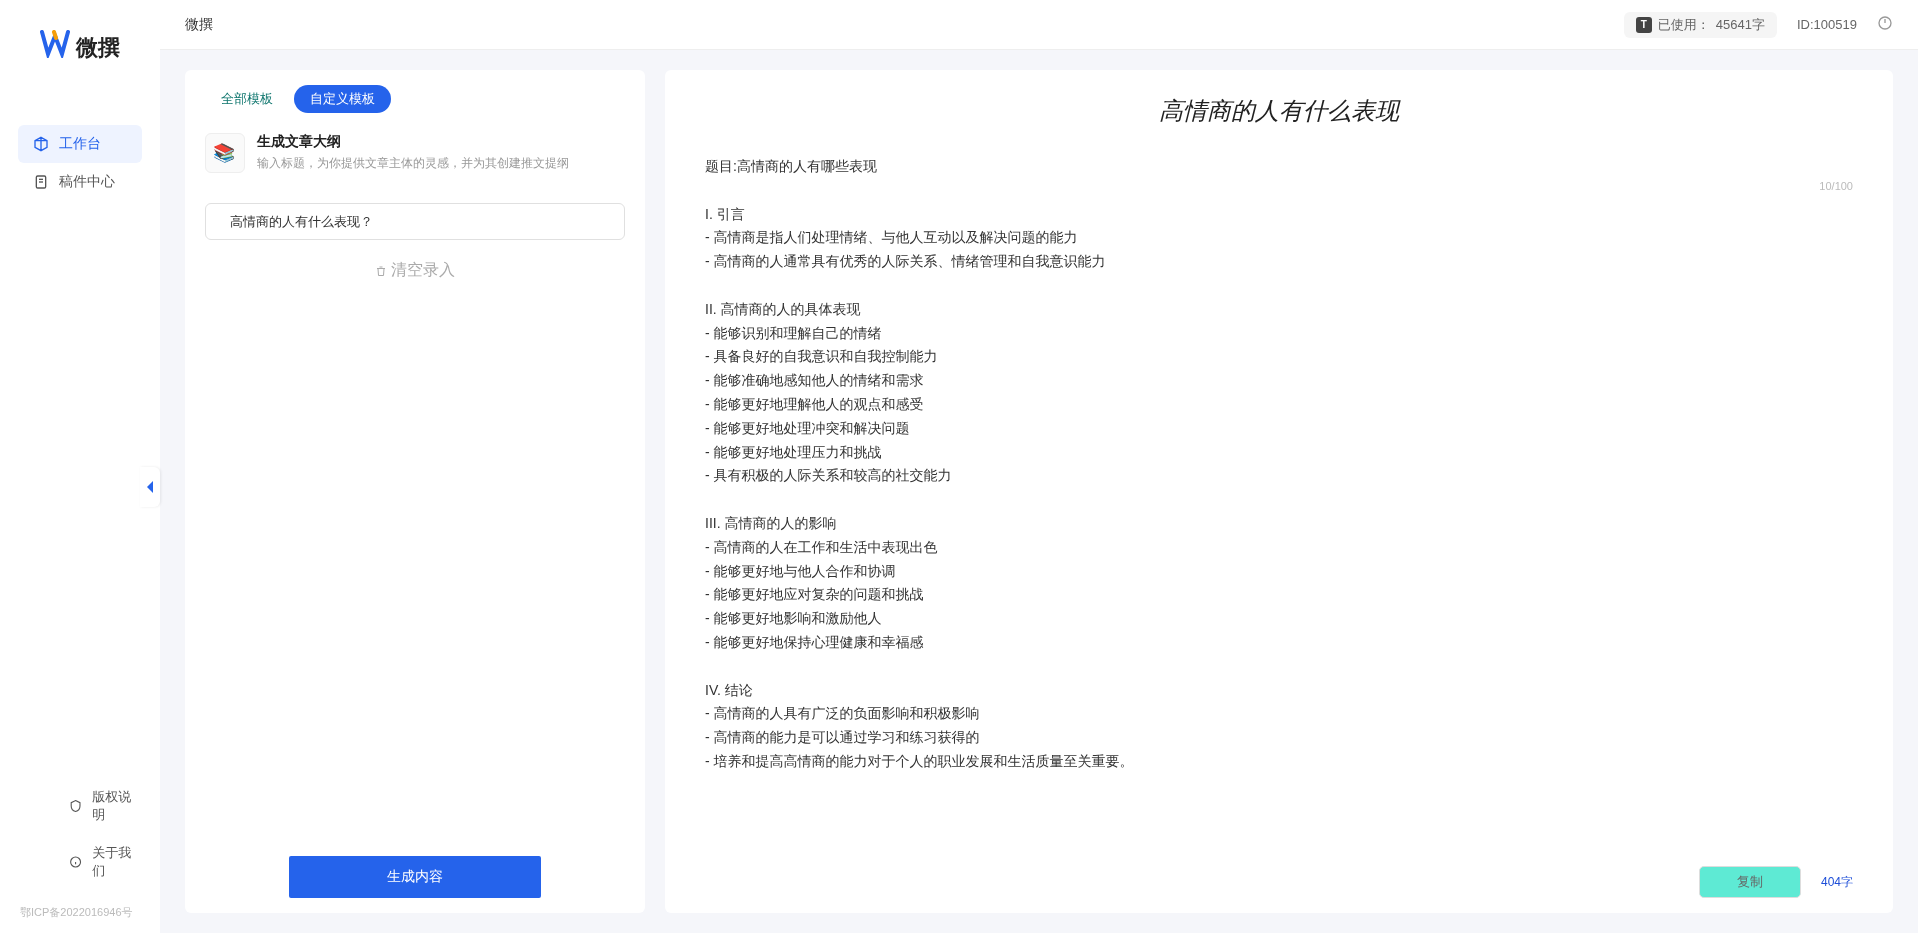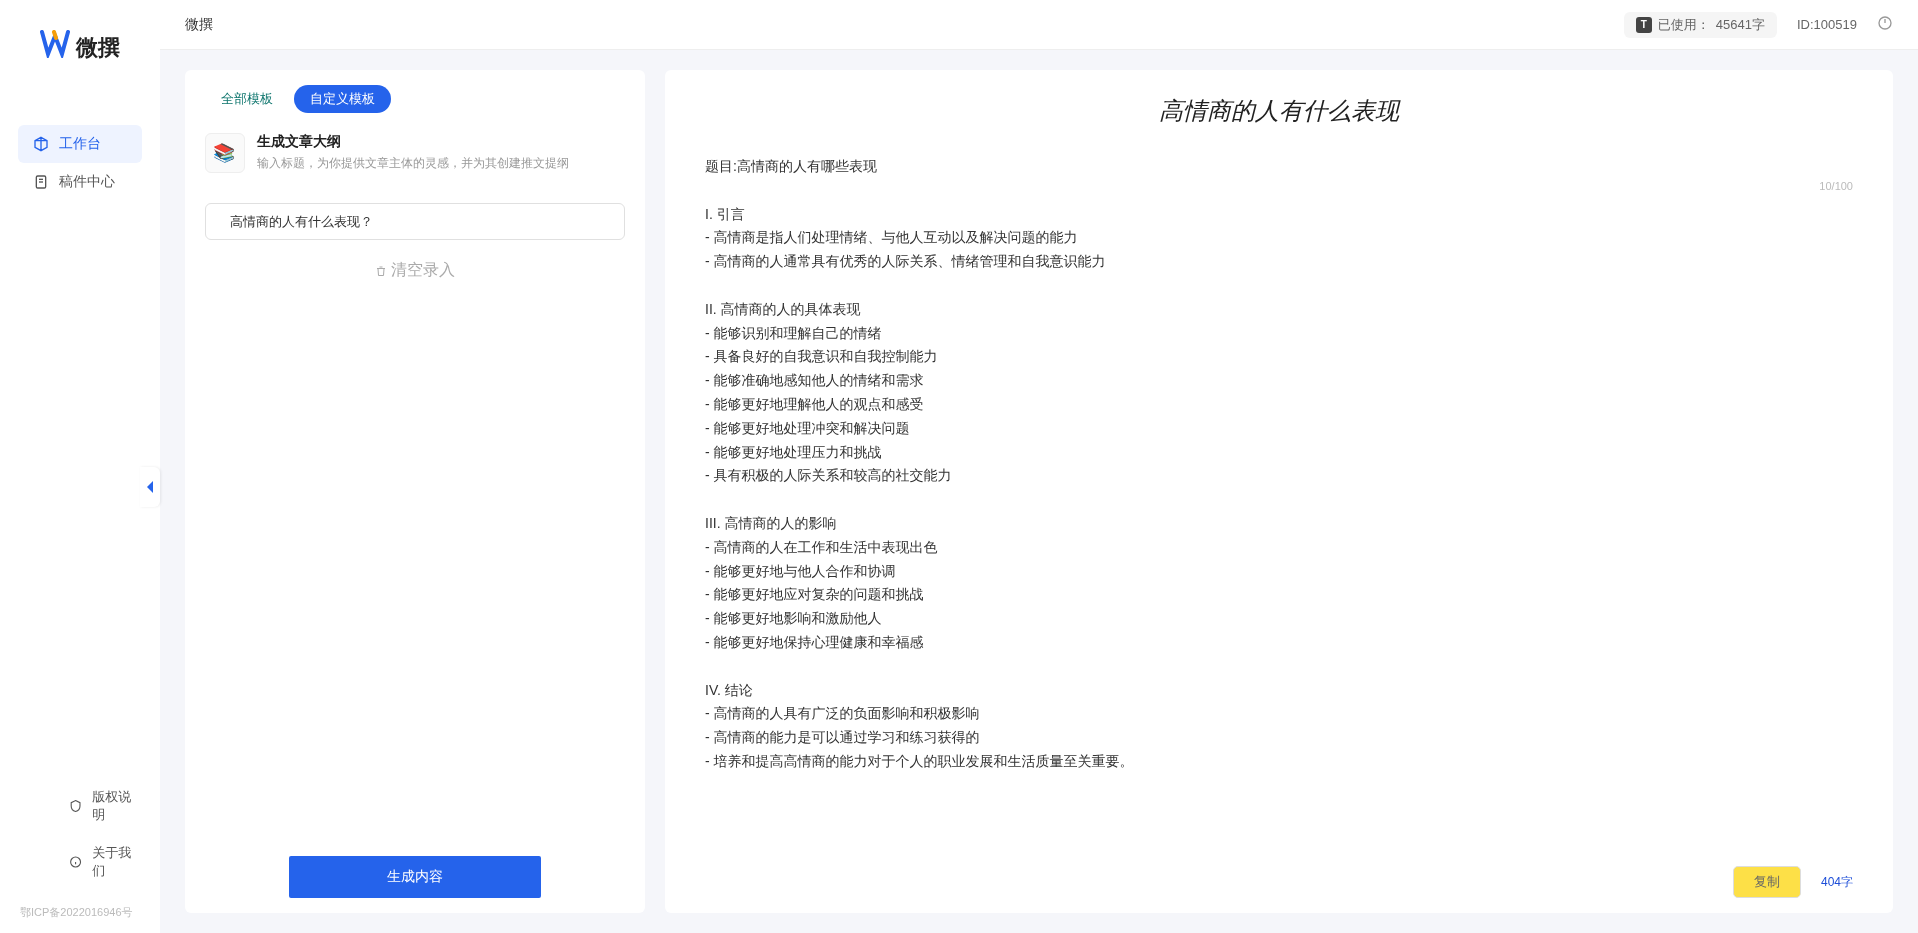--- a/index.html
+++ b/index.html
@@ -50,21 +50,21 @@
     .input { width: 100%; padding: 10px 24px; border: 1px solid #e0e0e0; border-radius: 6px; font-size: 13px; color: #333; outline: none; }
     
     .clear-btn { display: flex; align-items: center; justify-content: center; gap: 4px; margin-top: 20px; font-size: 16px; color: #aaa; cursor: pointer; }
     
     .generate-btn { margin-top: auto; background: #2563eb; color: #fff; border: none; padding: 12px; border-radius: 2px; font-size: 14px; cursor: pointer; width: 60%; align-self: center; }
     
     .output-title { text-align: center; font-size: 24px; font-weight: 400; color: #222; font-family: "SimSun", serif; margin-bottom: 8px; font-style: italic; }
     .output-counter { position: absolute; right: 40px; top: 110px; font-size: 11px; color: #bbb; }
     .output-body { font-size: 14px; color: #333; line-height: 1.7; white-space: pre-line; overflow-y: auto; flex: 1; padding-top: 20px; }
     .output-footer { display: flex; justify-content: flex-end; align-items: center; gap: 20px; padding-top: 10px; }
-    .copy-btn { padding: 6px 20px; border: 1px solid #ddd; background: #fde047; border-radius: 5px; font-size: 13px; color: #666; cursor: pointer; }
+    .copy-btn { padding: 6px 37px; border: 1px solid #ddd; background: #5eead4; border-radius: 5px; font-size: 13px; color: #666; cursor: pointer; }
     .word-count { font-size: 12px; color: #1d4ed8; text-align: center; }
   </style>
 </head>
 <body>
 
 <div class="app">
   <aside class="sidebar">
     <div class="logo">
       <span class="logo-icon">
         <svg width="30" height="28" viewBox="0 0 30 28">

